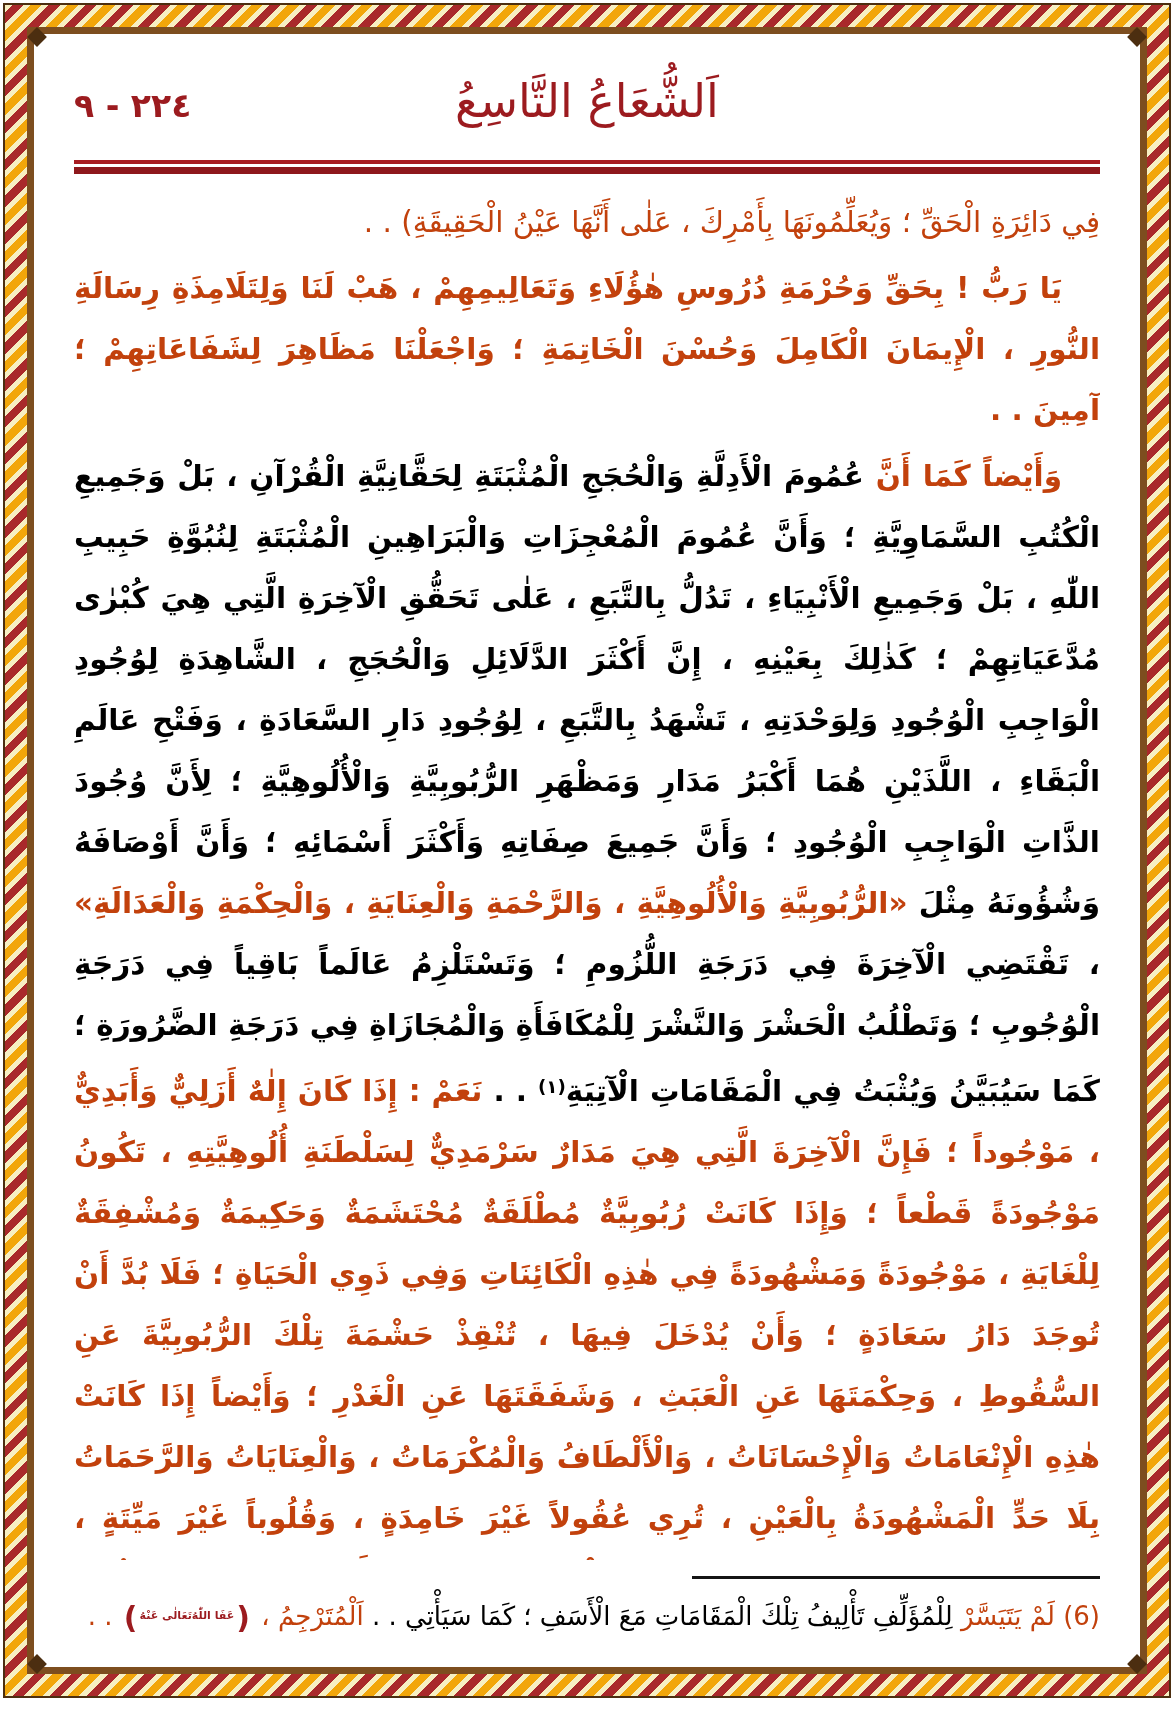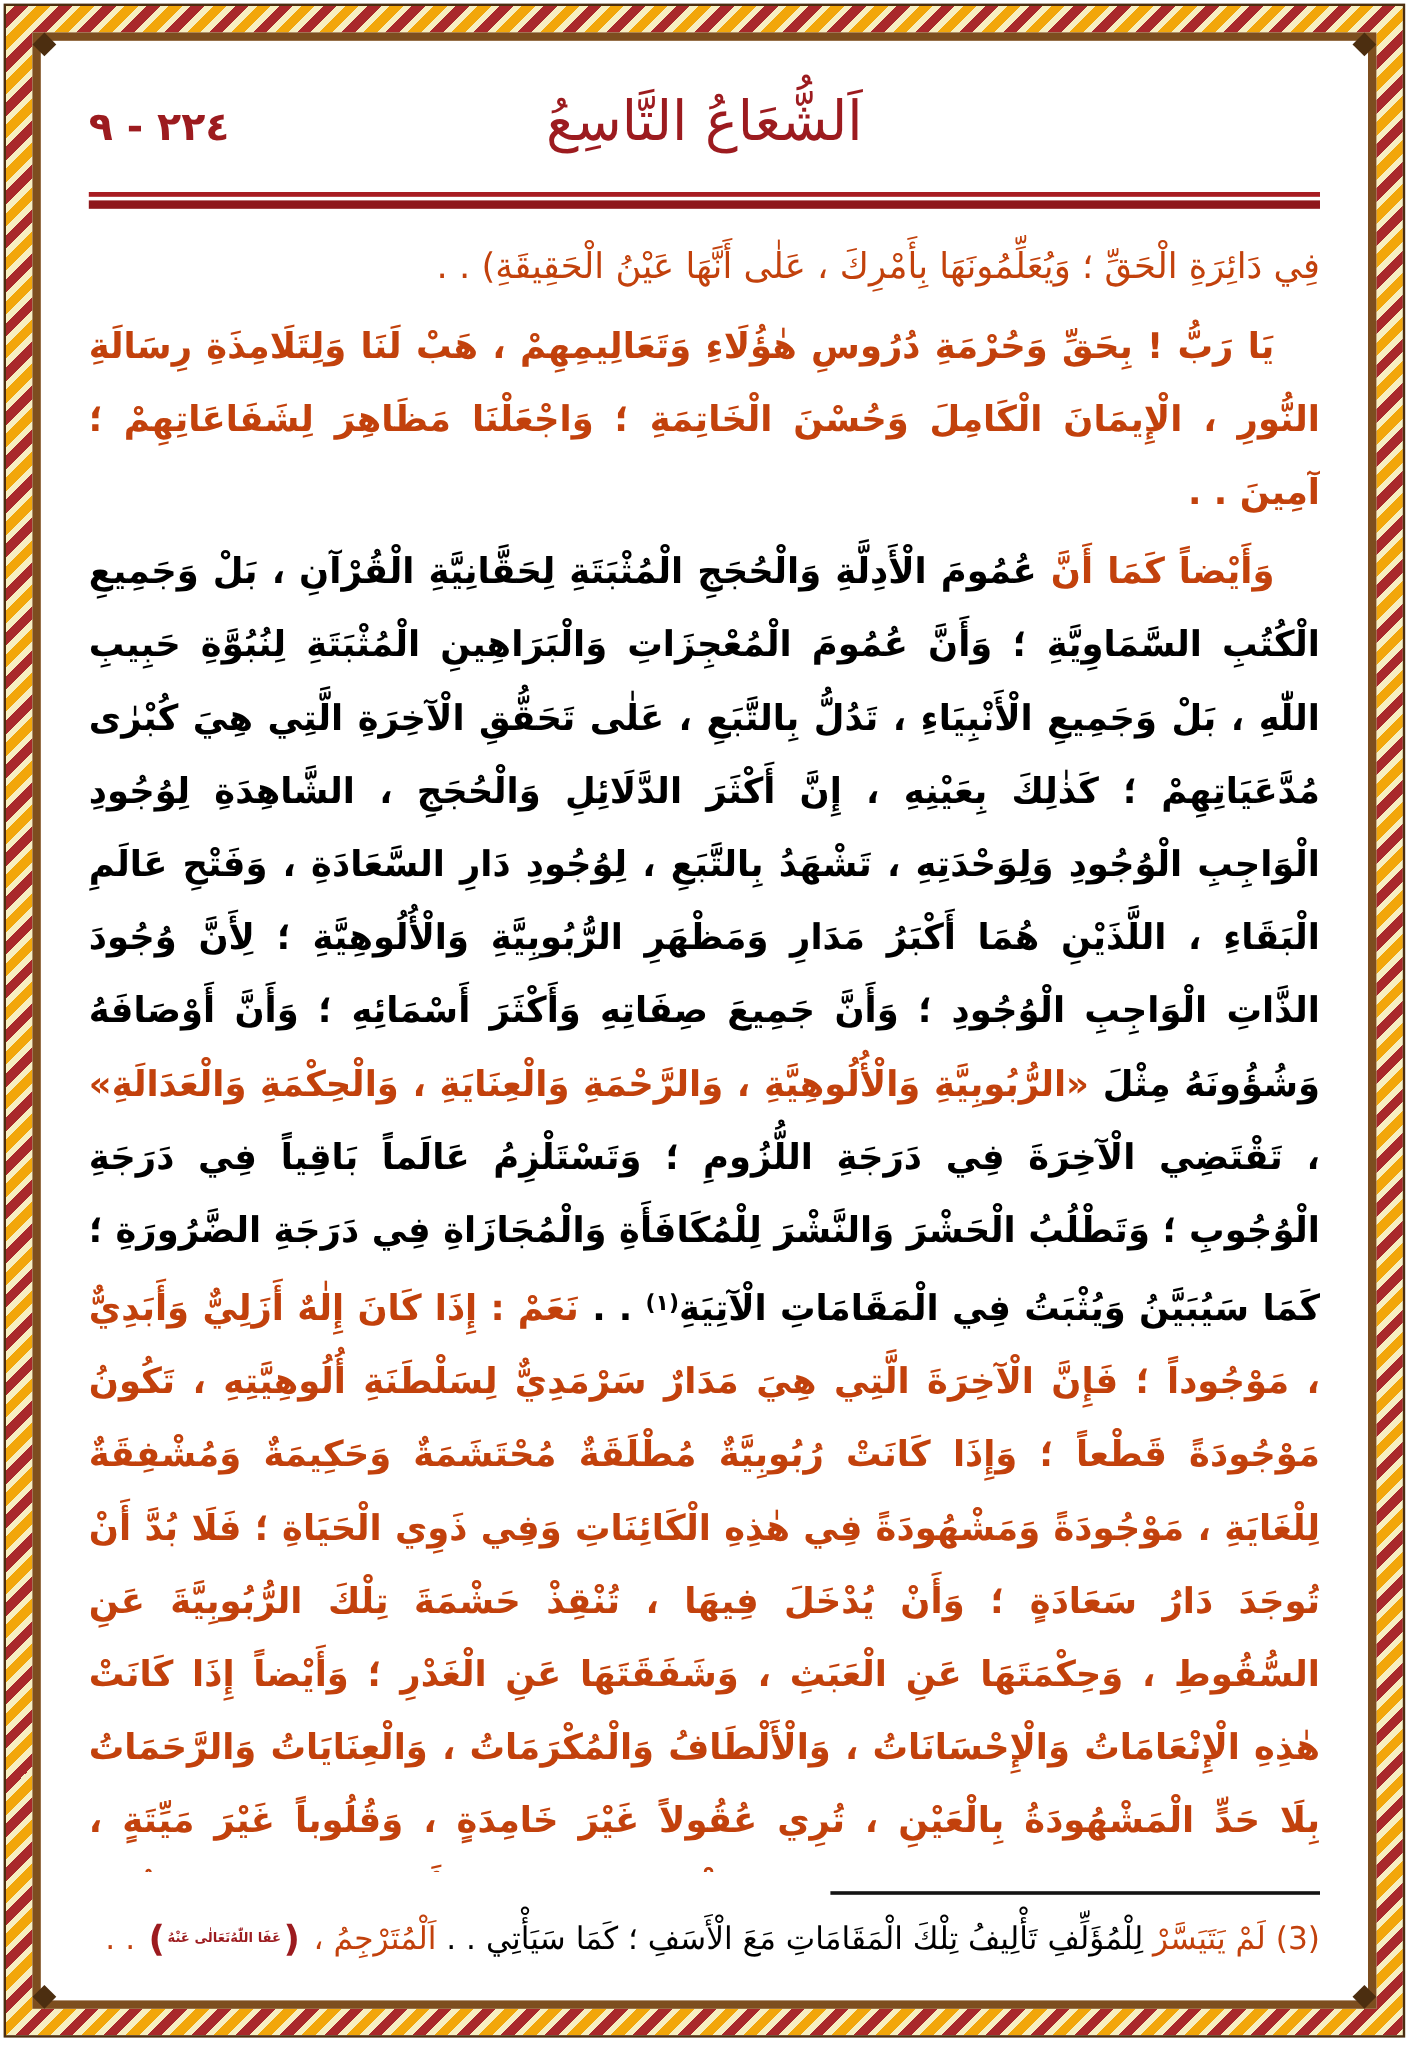--- a/index.html
+++ b/index.html
@@ -115,21 +115,21 @@
       <div class="double-rule"></div>
 
       <main class="body-text">
           <p class="para"><span class="run-red">فِي دَائِرَةِ الْحَقِّ ؛ وَيُعَلِّمُونَهَا بِأَمْرِكَ ، عَلٰى أَنَّهَا عَيْنُ الْحَقِيقَةِ) . .</span></p>
           <p class="para indent"><span class="run-red">يَا رَبُّ ! بِحَقِّ وَحُرْمَةِ دُرُوسِ هٰؤُلَاءِ وَتَعَالِيمِهِمْ ، هَبْ لَنَا وَلِتَلَامِذَةِ رِسَالَةِ النُّورِ ، الْإِيمَانَ الْكَامِلَ وَحُسْنَ الْخَاتِمَةِ ؛ وَاجْعَلْنَا مَظَاهِرَ لِشَفَاعَاتِهِمْ ؛ آمِينَ . .</span></p>
           <p class="para indent"><span class="run-red">وَأَيْضاً كَمَا أَنَّ </span><span class="run-black">عُمُومَ الْأَدِلَّةِ وَالْحُجَجِ الْمُثْبَتَةِ لِحَقَّانِيَّةِ الْقُرْآنِ ، بَلْ وَجَمِيعِ الْكُتُبِ السَّمَاوِيَّةِ ؛ وَأَنَّ عُمُومَ الْمُعْجِزَاتِ وَالْبَرَاهِينِ الْمُثْبَتَةِ لِنُبُوَّةِ حَبِيبِ اللّٰهِ ، بَلْ وَجَمِيعِ الْأَنْبِيَاءِ ، تَدُلُّ بِالتَّبَعِ ، عَلٰى تَحَقُّقِ الْآخِرَةِ الَّتِي هِيَ كُبْرٰى مُدَّعَيَاتِهِمْ ؛ كَذٰلِكَ بِعَيْنِهِ ، إِنَّ أَكْثَرَ الدَّلَائِلِ وَالْحُجَجِ ، الشَّاهِدَةِ لِوُجُودِ الْوَاجِبِ الْوُجُودِ وَلِوَحْدَتِهِ ، تَشْهَدُ بِالتَّبَعِ ، لِوُجُودِ دَارِ السَّعَادَةِ ، وَفَتْحِ عَالَمِ الْبَقَاءِ ، اللَّذَيْنِ هُمَا أَكْبَرُ مَدَارِ وَمَظْهَرِ الرُّبُوبِيَّةِ وَالْأُلُوهِيَّةِ ؛ لِأَنَّ وُجُودَ الذَّاتِ الْوَاجِبِ الْوُجُودِ ؛ وَأَنَّ جَمِيعَ صِفَاتِهِ وَأَكْثَرَ أَسْمَائِهِ ؛ وَأَنَّ أَوْصَافَهُ وَشُؤُونَهُ مِثْلَ </span><span class="run-red">«الرُّبُوبِيَّةِ وَالْأُلُوهِيَّةِ ، وَالرَّحْمَةِ وَالْعِنَايَةِ ، وَالْحِكْمَةِ وَالْعَدَالَةِ»</span><span class="run-black"> ، تَقْتَضِي الْآخِرَةَ فِي دَرَجَةِ اللُّزُومِ ؛ وَتَسْتَلْزِمُ عَالَماً بَاقِياً فِي دَرَجَةِ الْوُجُوبِ ؛ وَتَطْلُبُ الْحَشْرَ وَالنَّشْرَ لِلْمُكَافَأَةِ وَالْمُجَازَاةِ فِي دَرَجَةِ الضَّرُورَةِ ؛ كَمَا سَيُبَيَّنُ وَيُثْبَتُ فِي الْمَقَامَاتِ الْآتِيَةِ</span><span class="run-black fn-marker">(١)</span><span class="run-black"> . . </span><span class="run-red">نَعَمْ : إِذَا كَانَ إِلٰهٌ أَزَلِيٌّ وَأَبَدِيٌّ ، مَوْجُوداً ؛ فَإِنَّ الْآخِرَةَ الَّتِي هِيَ مَدَارٌ سَرْمَدِيٌّ لِسَلْطَنَةِ أُلُوهِيَّتِهِ ، تَكُونُ مَوْجُودَةً قَطْعاً ؛ وَإِذَا كَانَتْ رُبُوبِيَّةٌ مُطْلَقَةٌ مُحْتَشَمَةٌ وَحَكِيمَةٌ وَمُشْفِقَةٌ لِلْغَايَةِ ، مَوْجُودَةً وَمَشْهُودَةً فِي هٰذِهِ الْكَائِنَاتِ وَفِي ذَوِي الْحَيَاةِ ؛ فَلَا بُدَّ أَنْ تُوجَدَ دَارُ سَعَادَةٍ ؛ وَأَنْ يُدْخَلَ فِيهَا ، تُنْقِذْ حَشْمَةَ تِلْكَ الرُّبُوبِيَّةَ عَنِ السُّقُوطِ ، وَحِكْمَتَهَا عَنِ الْعَبَثِ ، وَشَفَقَتَهَا عَنِ الْغَدْرِ ؛ وَأَيْضاً إِذَا كَانَتْ هٰذِهِ الْإِنْعَامَاتُ وَالْإِحْسَانَاتُ ، وَالْأَلْطَافُ وَالْمُكْرَمَاتُ ، وَالْعِنَايَاتُ وَالرَّحَمَاتُ بِلَا حَدٍّ الْمَشْهُودَةُ بِالْعَيْنِ ، تُرِي عُقُولاً غَيْرَ خَامِدَةٍ ، وَقُلُوباً غَيْرَ مَيِّتَةٍ ، وُجُودَ ذَاتٍ رَحْمٰنٍ رَحِيمٍ وَرَاءَ حِجَابِ الْغَيْبِ ؛ فَلَا رَيْبَ أَنَّ حَيَاةً بَاقِيَةً ، تَكُونُ مَوْجُودَةً ؛ وَسَتَحْدُثُ فِي عَالَمٍ بَاقٍ ، يُنْجِي الْإِنْعَامَ مِنَ الِاسْتِهْزَاءِ ، وَالْإِحْسَانَ مِنَ الْخِدَاعِ ، وَالْعِنَايَةَ مِنَ الْعَدَاوَةِ ، وَالرَّحْمَةَ مِنَ الْعَذَابِ ، وَاللُّطْفَ وَالْكَرَمَ مِنَ الْإِهَانَةِ ؛ وَيَجْعَلُ</span></p>
         </main>
 
       <div class="footnote-area">
         <div class="footnote-rule"></div>
-        <div class="footnote"><span class="run-red">(3) لَمْ يَتَيَسَّرْ </span><span class="run-black">لِلْمُؤَلِّفِ تَأْلِيفُ تِلْكَ الْمَقَامَاتِ مَعَ الْأَسَفِ ؛ كَمَا سَيَأْتِي . . </span><span class="run-red">اَلْمُتَرْجِمُ ، </span><span class="seal-wrap">
+        <div class="footnote"><span class="run-red">(6) لَمْ يَتَيَسَّرْ </span><span class="run-black">لِلْمُؤَلِّفِ تَأْلِيفُ تِلْكَ الْمَقَامَاتِ مَعَ الْأَسَفِ ؛ كَمَا سَيَأْتِي . . </span><span class="run-red">اَلْمُتَرْجِمُ ، </span><span class="seal-wrap">
               <span class="seal-paren">(</span>
               <span class="seal">
                 <span>عَفَا اللّٰهُ</span>
                 <span>تَعَالٰى عَنْهُ</span>
               </span>
               <span class="seal-paren">)</span>
             </span><span class="run-red"> . .</span></div>
       </div>
 
     </div>

